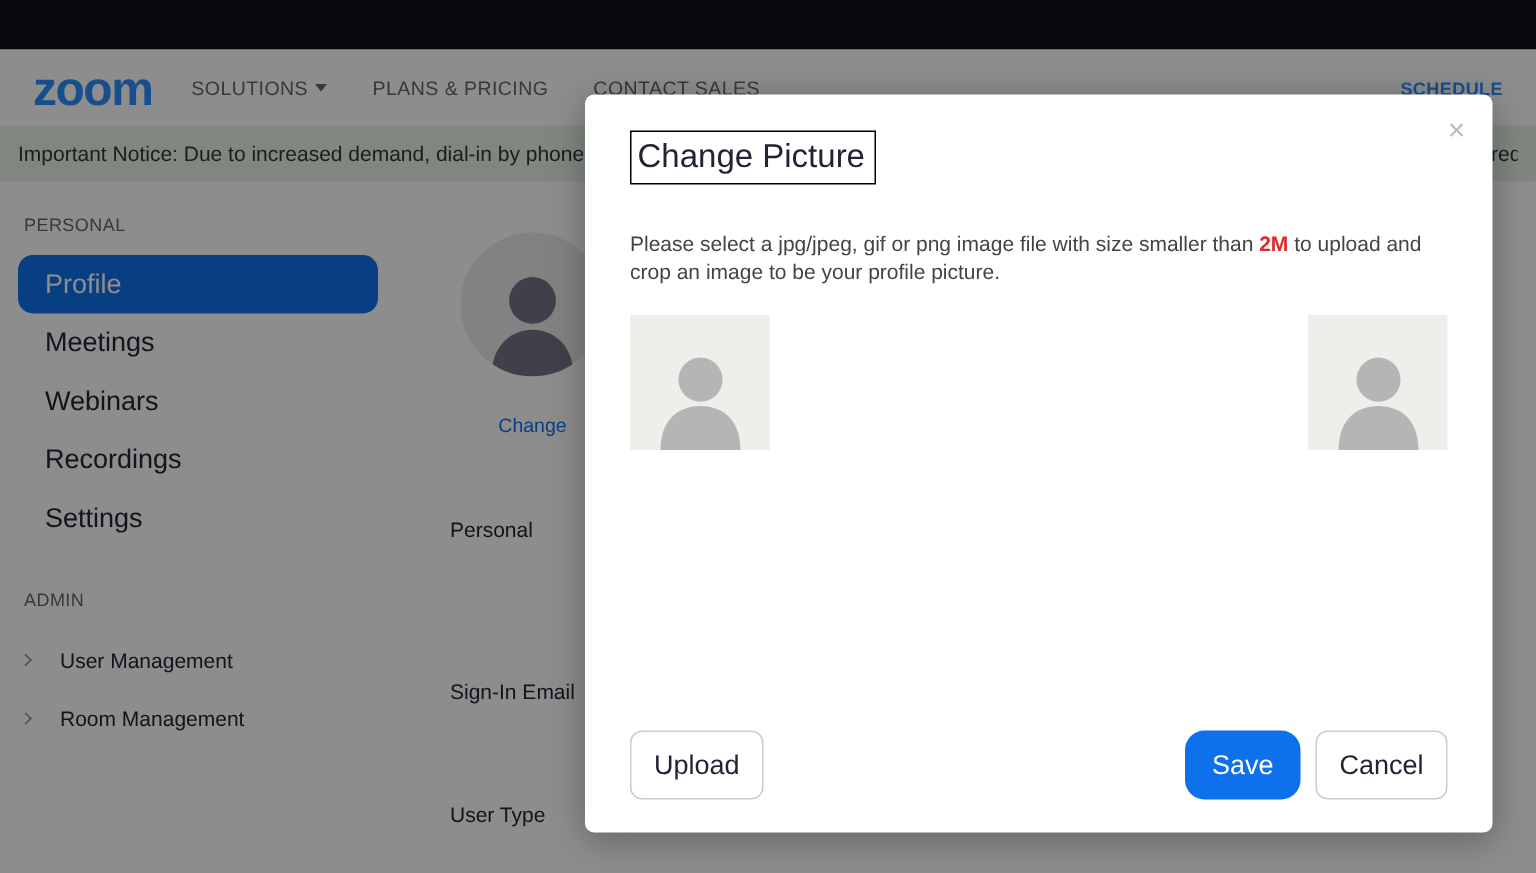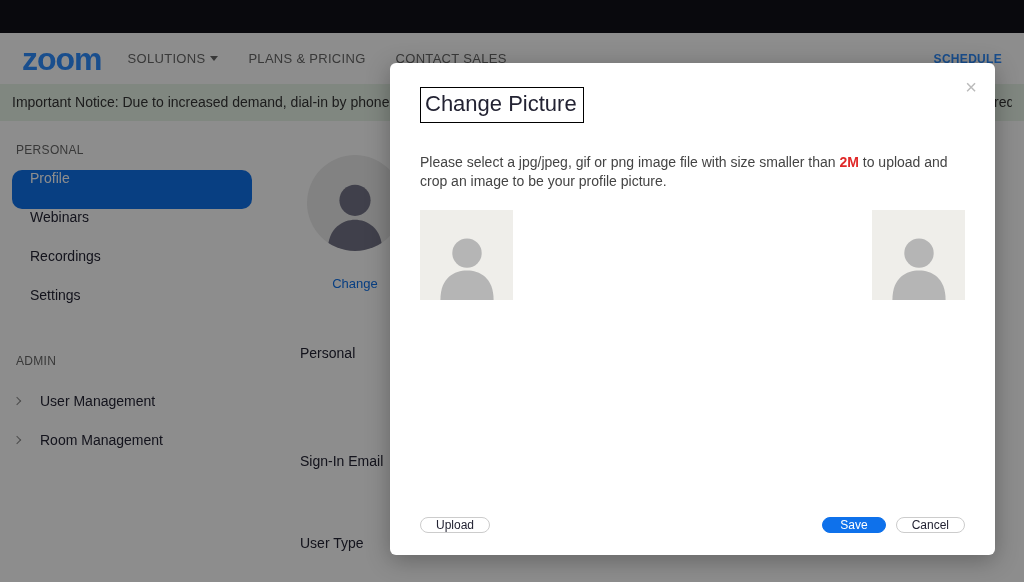--- a/index.html
+++ b/index.html
@@ -13,21 +13,21 @@
     .nav-item { color: #666; font-size: 13px; font-weight: 500; letter-spacing: 0.3px; cursor: pointer; display: flex; align-items: center; gap: 5px; }
     .caret-down { width: 0; height: 0; border-left: 4px solid transparent; border-right: 4px solid transparent; border-top: 5px solid #666; }
     .schedule-link { position: absolute; right: 22px; color: #2d8cff; font-size: 12px; font-weight: 700; letter-spacing: 0.3px; cursor: pointer; }
 
     .notice { background: #e8f5e8; padding: 8px 12px; font-size: 14px; color: #333; line-height: 1.5; }
     .notice-text { white-space: nowrap; overflow: hidden; }
 
     .content-area { display: flex; }
     .sidebar { width: 264px; padding: 22px 12px 0 12px; }
     .sidebar-header { font-size: 12px; color: #666; letter-spacing: 0.3px; padding-left: 4px; margin-bottom: 13px; }
-    .sidebar-item { height: 39px; display: flex; padding-left: 18px; font-size: 14px; color: #232333; border-radius: 10px; cursor: pointer; }
+    .sidebar-item { height: 39px; display: flex; align-items: center; padding-left: 18px; font-size: 18px; color: #232333; border-radius: 10px; cursor: pointer; }
     .sidebar-item.active { background: #0e71eb; color: #fff; }
     .sidebar-section { margin-bottom: 28px; }
     .admin-item { height: 39px; display: flex; align-items: center; padding-left: 2px; font-size: 14px; color: #232333; cursor: pointer; gap: 20px; }
     .chevron-right { display: inline-block; width: 6px; height: 6px; border-right: 1.5px solid #888; border-bottom: 1.5px solid #888; transform: rotate(-45deg); }
 
     .main { flex: 1; padding: 16px 0 0 36px; }
     .avatar-block { display: flex; flex-direction: column; align-items: center; width: 110px; }
     .avatar-bg { width: 96px; height: 96px; background: #ebebeb; border-radius: 50%; display: flex; align-items: flex-end; justify-content: center; overflow: hidden; margin-top: 18px; }
     .avatar-bg svg { width: 78px; height: 78px; }
     .change-link { color: #0e71eb; font-size: 13px; margin-top: 25px; cursor: pointer; }
@@ -41,21 +41,21 @@
     .overlay { position: absolute; inset: 0; background: rgba(2, 2, 2, 0.45); }
     .modal { position: absolute; left: 390px; top: 63px; width: 605px; height: 492px; background: #fff; border-radius: 6px; box-shadow: 0 5px 25px rgba(0,0,0,0.3); padding: 24px 30px; }
     .modal-close { position: absolute; right: 14px; top: 14px; width: 20px; height: 20px; cursor: pointer; display: flex; align-items: center; justify-content: center; color: #bbb; font-size: 20px; line-height: 1; }
     .modal-title { display: inline-block; font-size: 22px; font-weight: 400; color: #232333; border: 1.5px solid #000; padding: 2px 6px 4px 4px; line-height: 1.25; }
     .modal-desc { margin-top: 30px; font-size: 14px; color: #444; line-height: 1.4; }
     .modal-desc .size-limit { color: #e02828; font-weight: 700; }
     .preview-row { display: flex; justify-content: space-between; margin-top: 18px; }
     .preview-box { width: 93px; height: 90px; background: #efeeea; display: flex; align-items: flex-end; justify-content: center; overflow: hidden; }
     .preview-box svg { width: 70px; height: 70px; }
     .modal-footer { position: absolute; left: 30px; right: 30px; bottom: 22px; display: flex; align-items: center; }
-    .btn { height: 16px; padding: 0 15px; border-radius: 8px; font-size: 12px; cursor: pointer; display: inline-flex; align-items: center; border: 1px solid #ccc; background: #fff; color: #232333; }
+    .btn { height: 46px; padding: 0 15px; border-radius: 8px; font-size: 18px; cursor: pointer; display: inline-flex; align-items: center; border: 1px solid #ccc; background: #fff; color: #232333; }
     .btn-primary { background: #0e71eb; color: #fff; border-color: #0e71eb; font-weight: 500; padding: 0 17px; border-radius: 13px; }
     .footer-right { margin-left: auto; display: flex; gap: 10px; }
   </style>
 </head>
 <body>
 
 <div class="topbar"></div>
 
 <div class="header">
   <div class="logo">zoom</div>
@@ -77,20 +77,23 @@
 <div class="notice">
   <div class="notice-text">Important Notice: Due to increased demand, dial-in by phone audio conferencing capabilities may be temporarily removed from your free Basic account. If you require dial-in by phone audio conferencing, please see our other package options.</div>
 </div>
 
 <div class="content-area">
   <div class="sidebar">
     <div class="sidebar-section">
       <div class="sidebar-header">PERSONAL</div>
       <div class="sidebar-item active">
           <span>Profile</span>
+        </div>
+      <div class="sidebar-item">
+          <span>Meetings</span>
         </div>
       <div class="sidebar-item">
           <span>Webinars</span>
         </div>
       <div class="sidebar-item">
           <span>Recordings</span>
         </div>
       <div class="sidebar-item">
           <span>Settings</span>
         </div>

